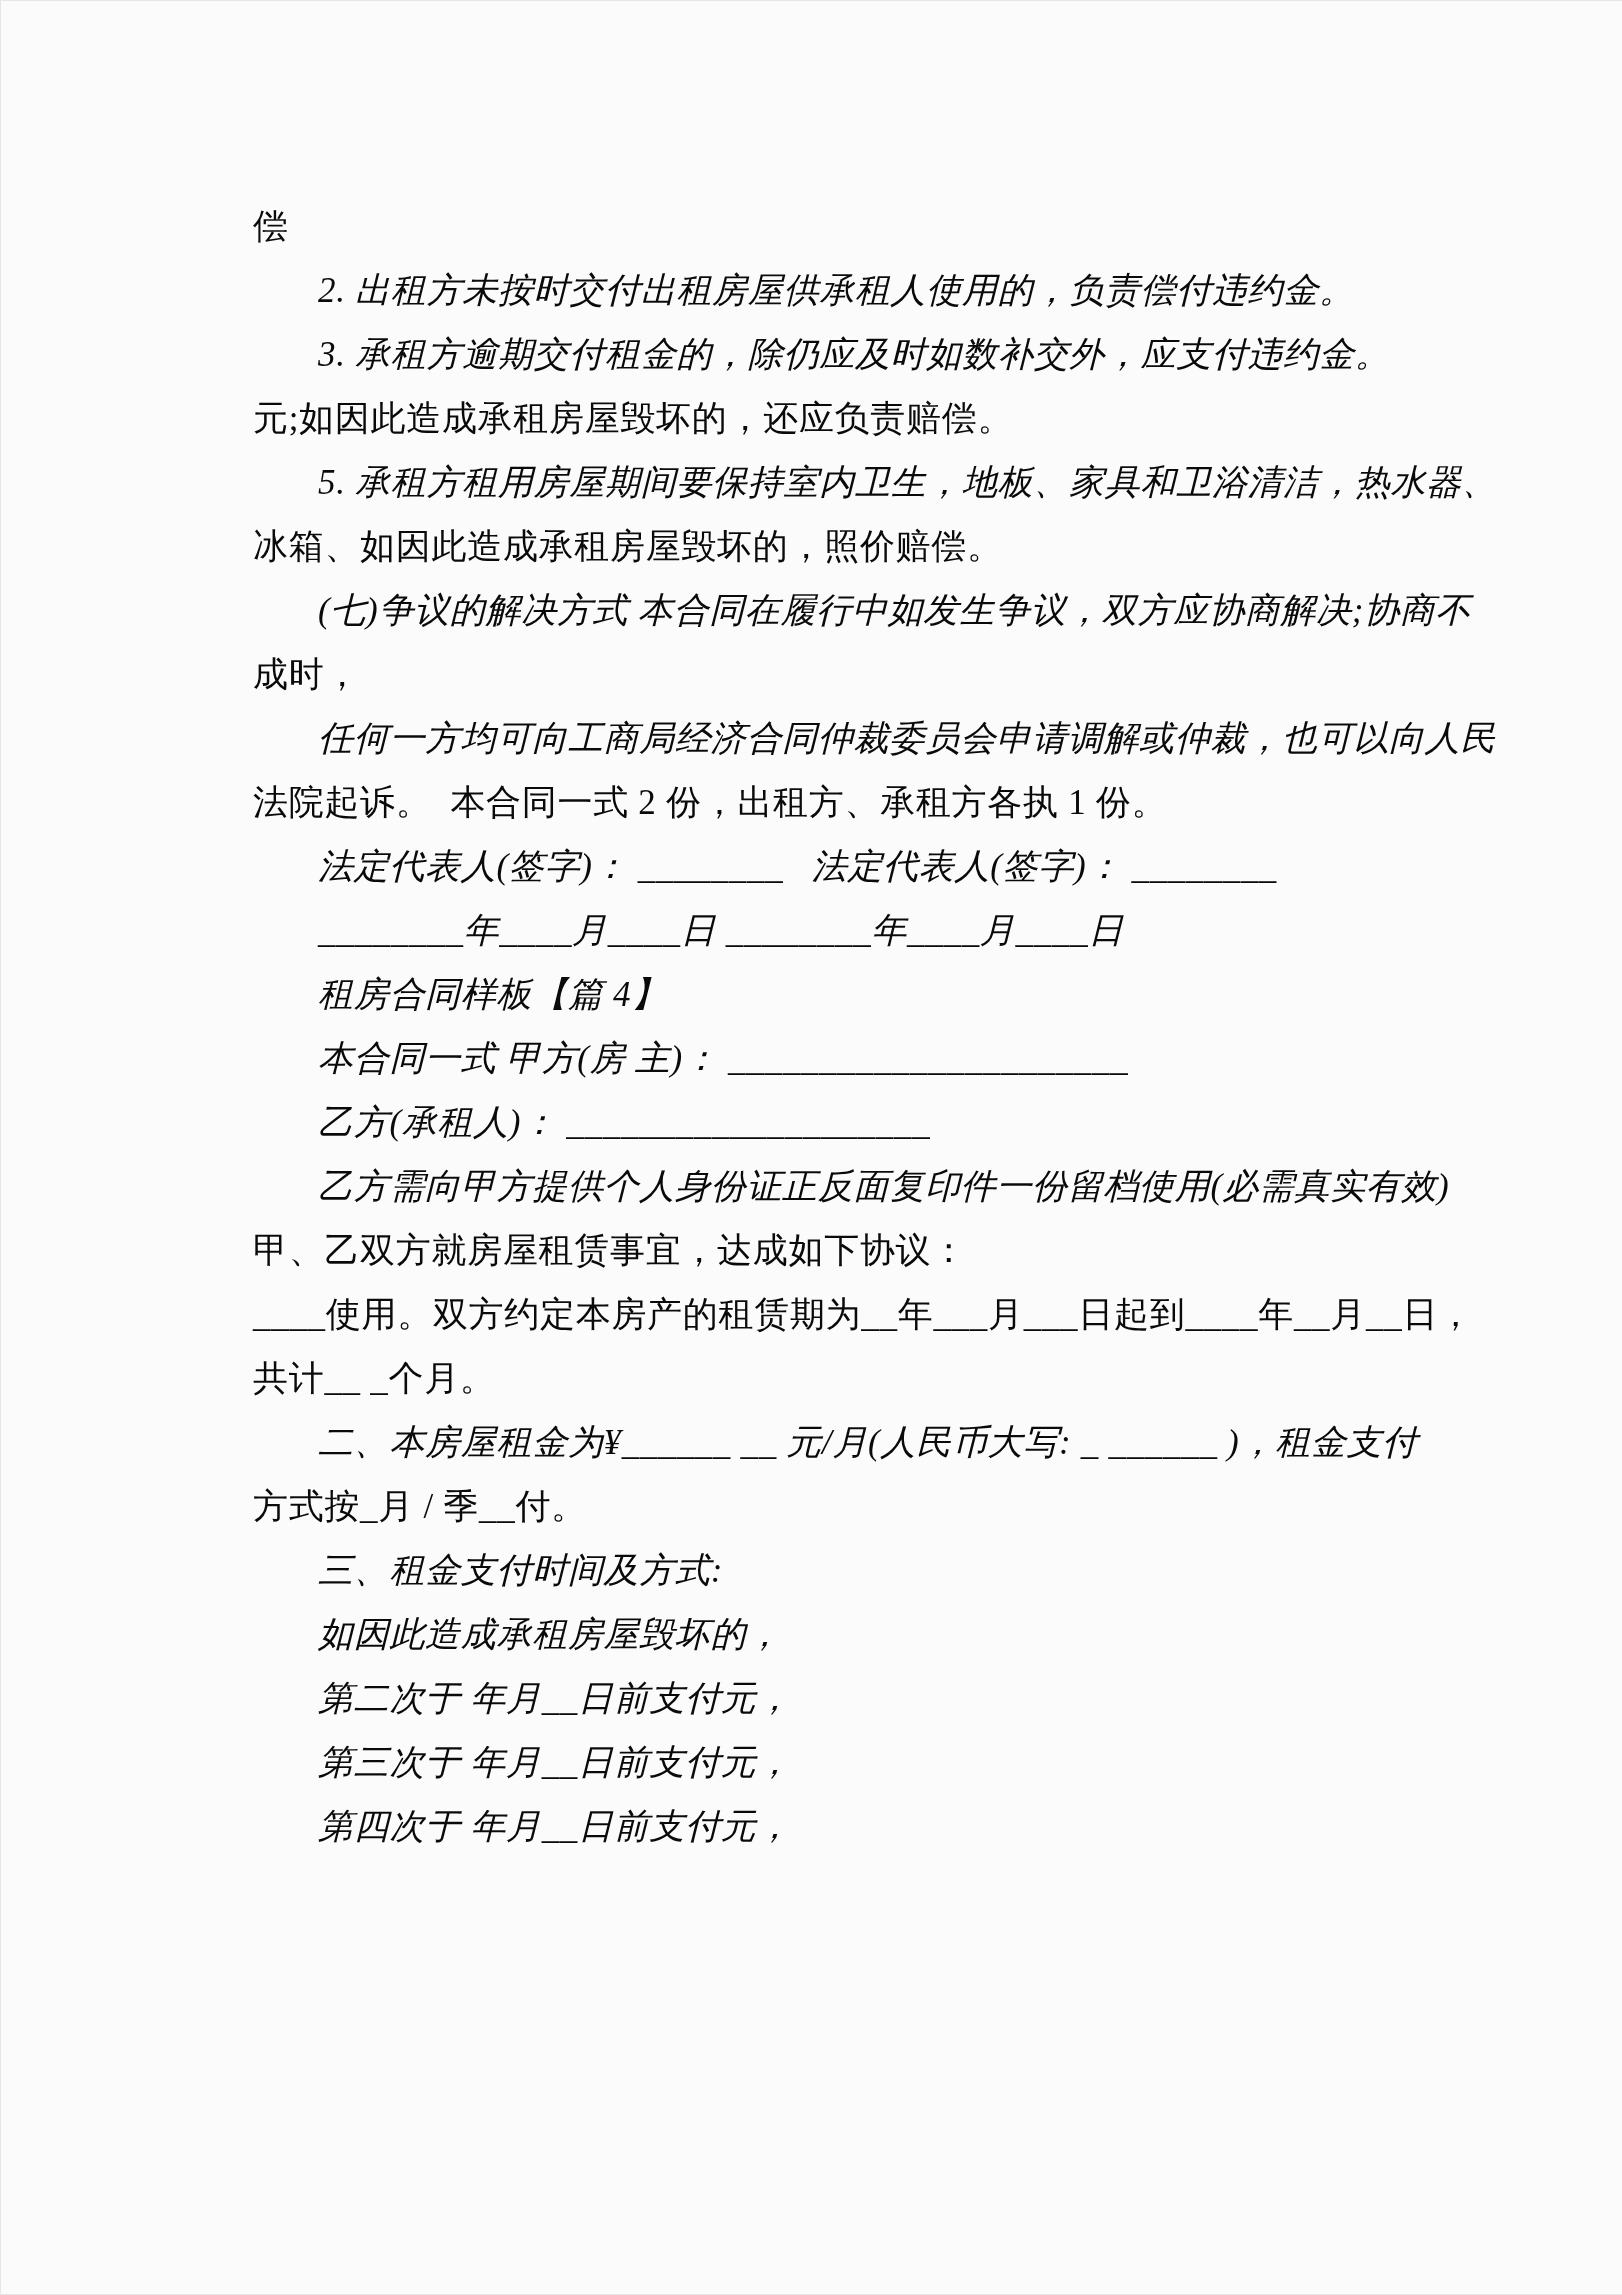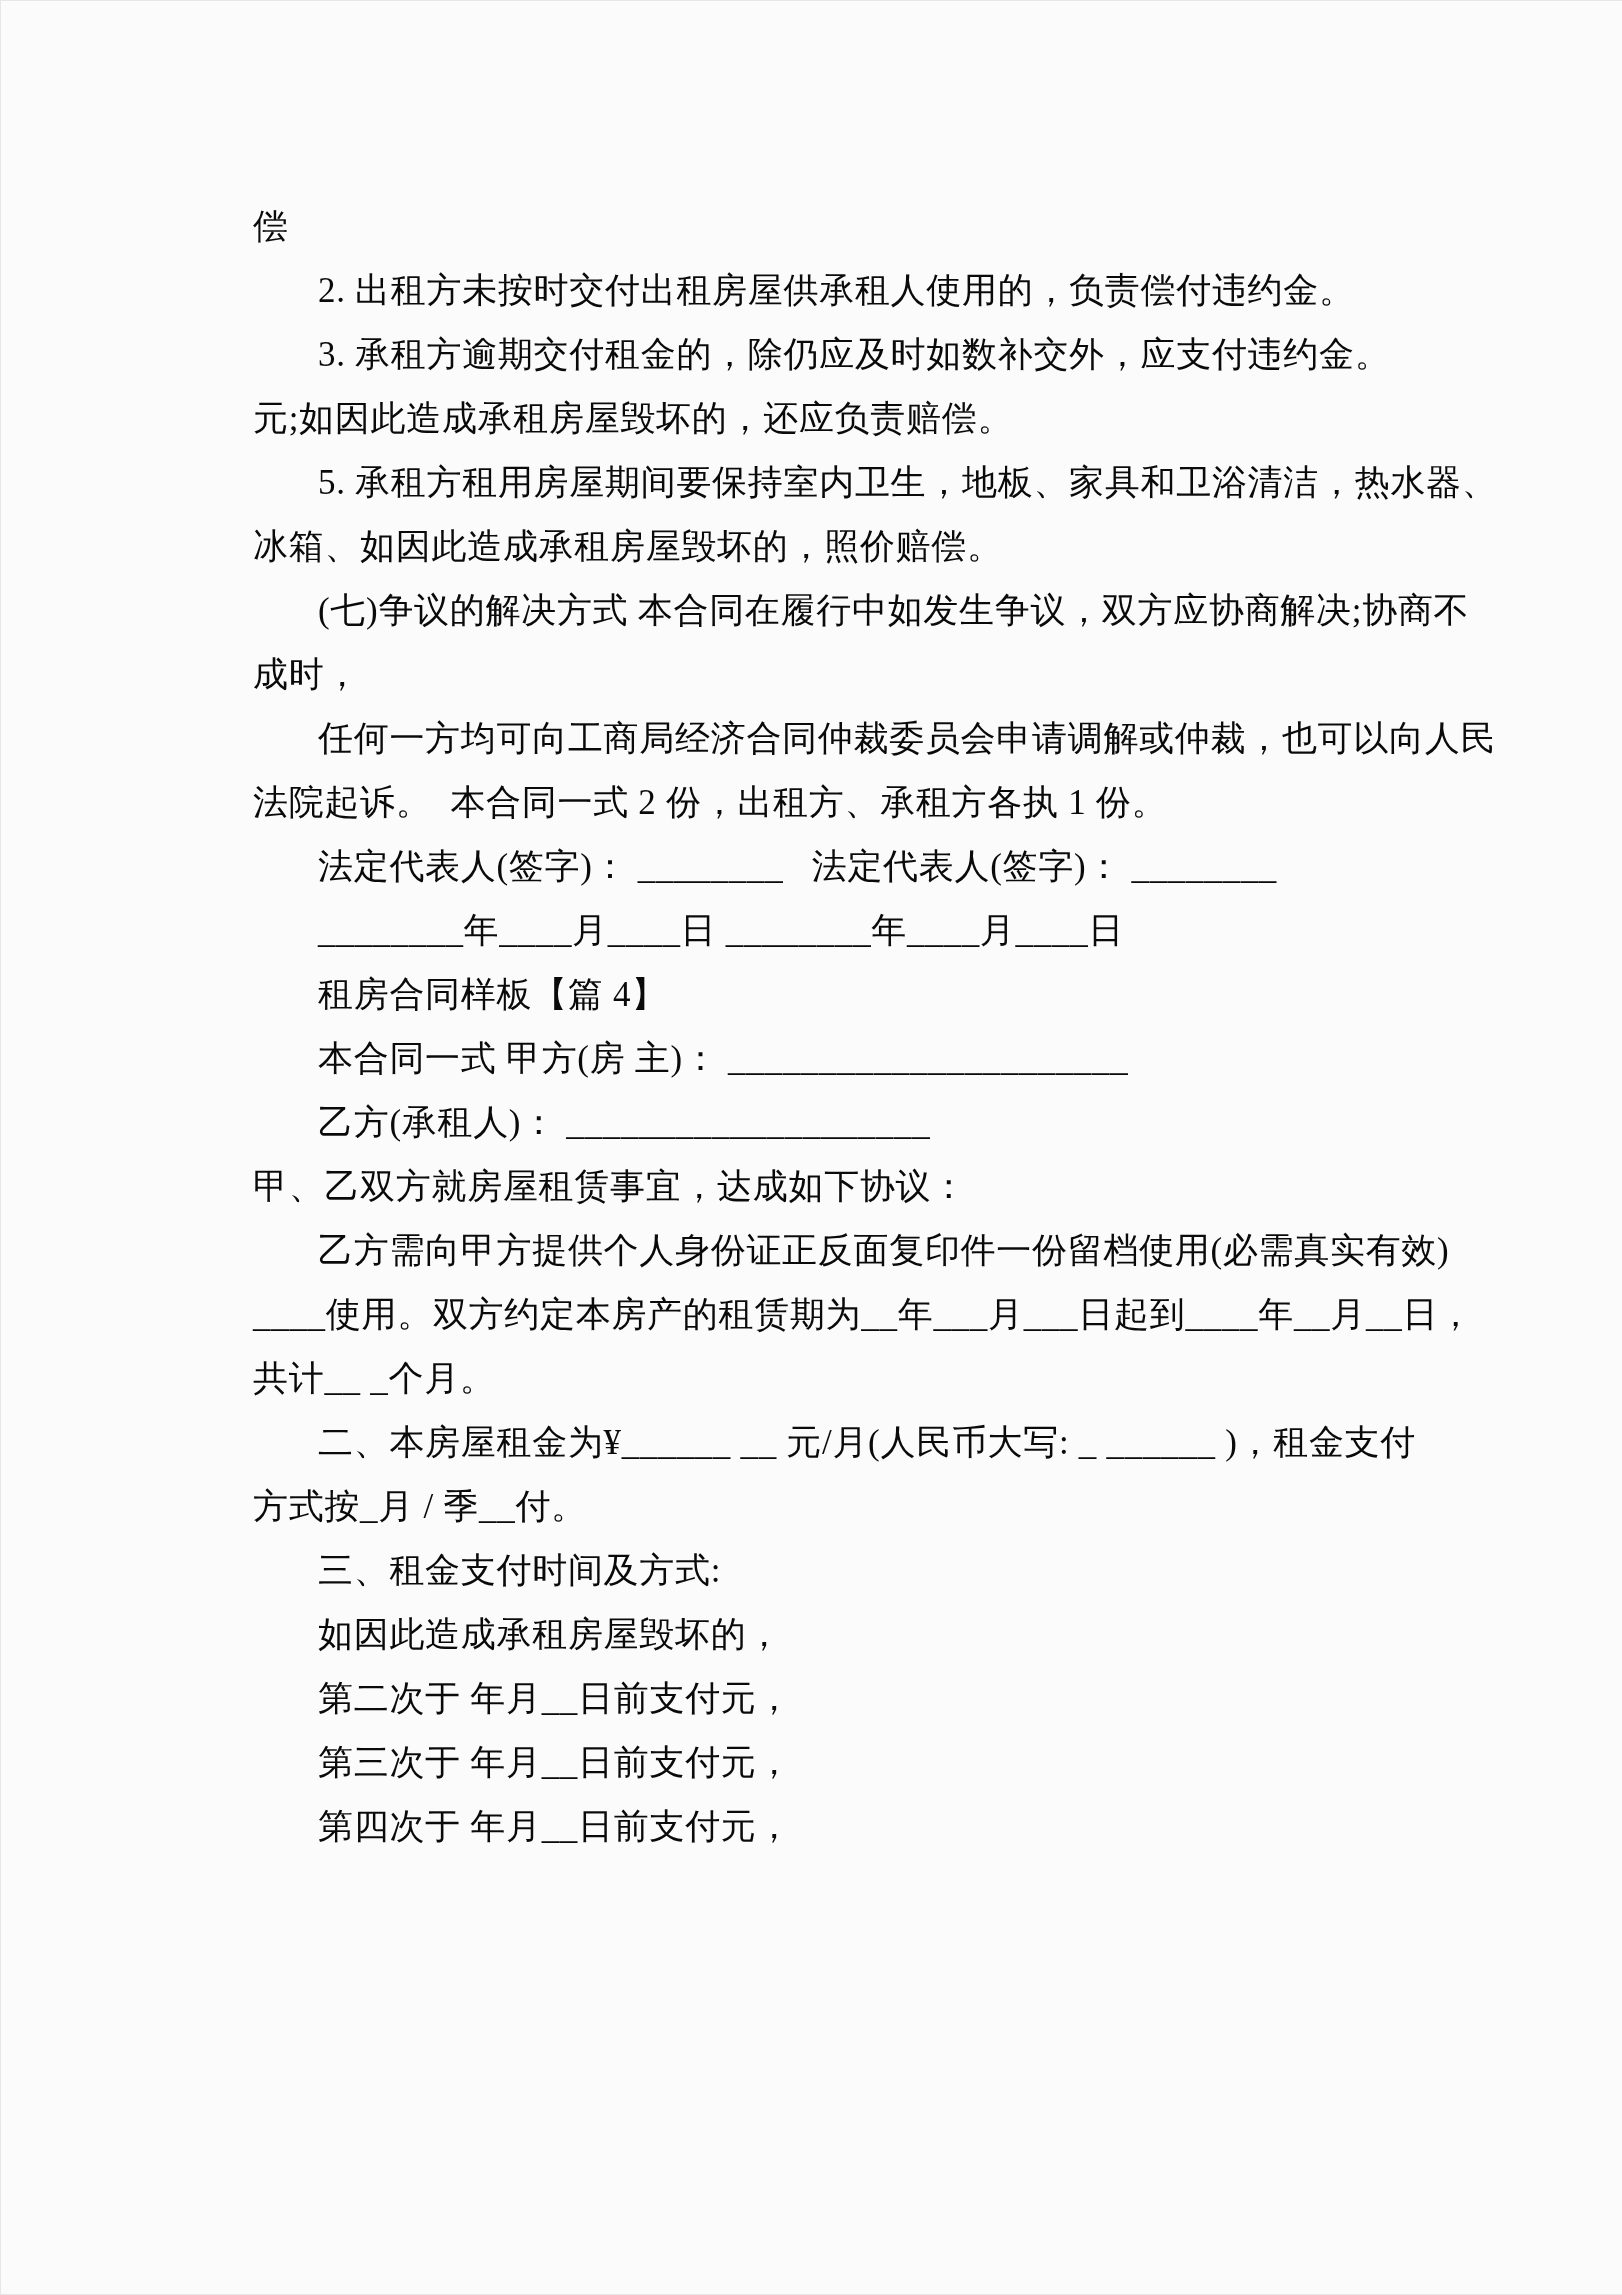--- a/index.html
+++ b/index.html
@@ -27,21 +27,21 @@
     color: #0a0a0a;
   }
   .line {
     height: 64px;
     line-height: 64px;
     font-size: 35px;
     white-space: pre;
     overflow: visible;
     letter-spacing: 0.7px;
   }
-  .line.indent { padding-left: 65px; }
+  .line.indent { padding-left: 65px; font-style: italic; }
 </style>
 </head>
 <body>
 
 <div class="page" style="background: rgb(251, 251, 251); border-color: rgb(230, 230, 230);">
   <div class="content" style="color: rgb(10, 10, 10);">
       <div class="line">偿</div>
       <div class="line indent">2. 出租方未按时交付出租房屋供承租人使用的，负责偿付违约金。</div>
       <div class="line indent">3. 承租方逾期交付租金的，除仍应及时如数补交外，应支付违约金。</div>
       <div class="line">元;如因此造成承租房屋毁坏的，还应负责赔偿。</div>
@@ -49,22 +49,22 @@
       <div class="line">冰箱、如因此造成承租房屋毁坏的，照价赔偿。</div>
       <div class="line indent">(七)争议的解决方式 本合同在履行中如发生争议，双方应协商解决;协商不</div>
       <div class="line">成时，</div>
       <div class="line indent">任何一方均可向工商局经济合同仲裁委员会申请调解或仲裁，也可以向人民</div>
       <div class="line">法院起诉。  本合同一式 2 份，出租方、承租方各执 1 份。</div>
       <div class="line indent">法定代表人(签字)： ________   法定代表人(签字)： ________</div>
       <div class="line indent">________年____月____日 ________年____月____日</div>
       <div class="line indent">租房合同样板【篇 4】</div>
       <div class="line indent">本合同一式 甲方(房 主)： ______________________</div>
       <div class="line indent">乙方(承租人)： ____________________</div>
+      <div class="line indent">乙方需向甲方提供个人身份证正反面复印件一份留档使用(必需真实有效)</div>
       <div class="line">甲、乙双方就房屋租赁事宜，达成如下协议：</div>
-      <div class="line indent">乙方需向甲方提供个人身份证正反面复印件一份留档使用(必需真实有效)</div>
       <div class="line">____使用。双方约定本房产的租赁期为__年___月___日起到____年__月__日，</div>
       <div class="line">共计__ _个月。</div>
       <div class="line indent">二、本房屋租金为¥______ __ 元/月(人民币大写: _ ______ )，租金支付</div>
       <div class="line">方式按_月 / 季__付。</div>
       <div class="line indent">三、租金支付时间及方式:</div>
       <div class="line indent">如因此造成承租房屋毁坏的，</div>
       <div class="line indent">第二次于 年月__日前支付元，</div>
       <div class="line indent">第三次于 年月__日前支付元，</div>
       <div class="line indent">第四次于 年月__日前支付元，</div>
     </div>

